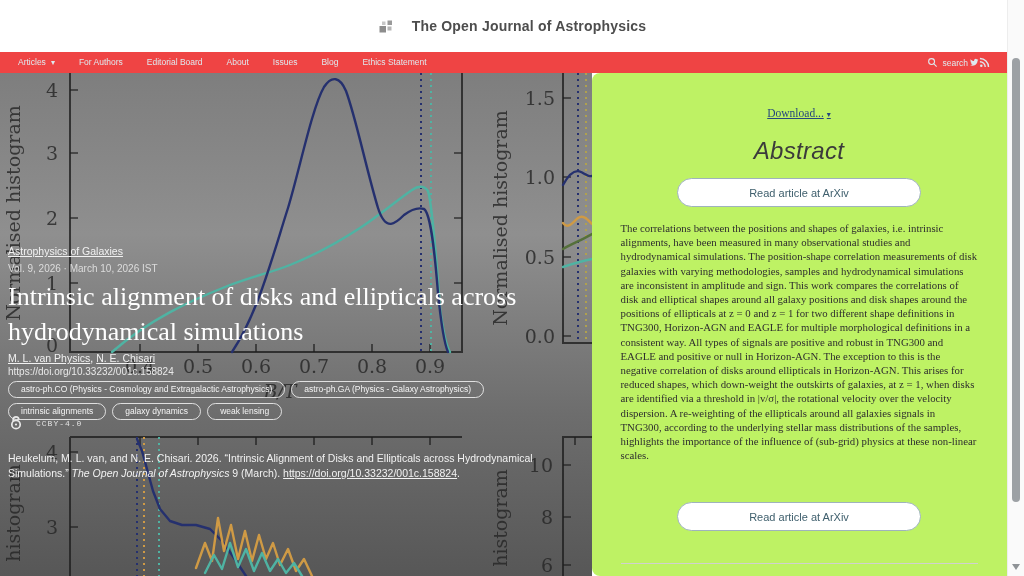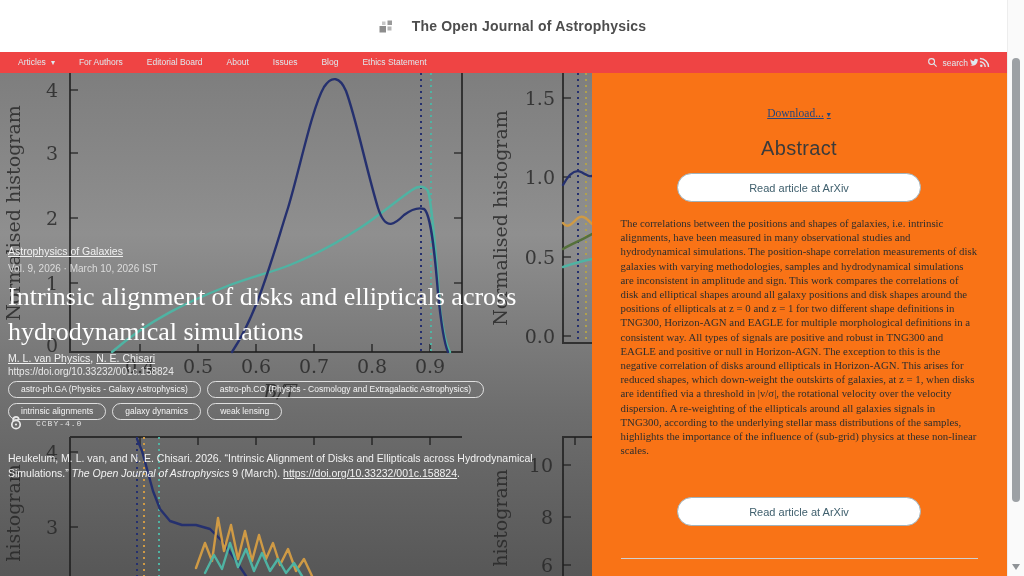--- a/index.html
+++ b/index.html
@@ -40,26 +40,26 @@
   .tags { left:8px; top:308px; width:565px; display:flex; flex-wrap:wrap; gap:5px 6px; }
   .tag { border:1px solid rgba(255,255,255,.78); border-radius:10px; padding:2px 12px 3px;
     font-size:8.5px; color:#f4f4f4; white-space:nowrap; }
   .license { left:8px; top:342px; display:flex; align-items:center; gap:12px; }
   .license .lic-label { font-family:"Liberation Mono", monospace; font-size:8px; letter-spacing:1px; color:#e4e4e4; }
   .citation { left:8px; top:378px; width:578px; font-size:10.5px; line-height:15px; color:#f2f2f2; }
   .citation i { font-style:italic; }
   .citation a { color:#f2f2f2; text-decoration:underline; }
 
   
-  .content { flex:1; background:#f97316; position:relative; }
+  .content { flex:1; background:#bef264; position:relative;border-radius:8px; }
   .col { width:357px; margin:0 auto; transform:translateX(-9px); }
   .download-wrap { text-align:center; padding-top:30px; }
   .download { font-family:"Liberation Serif", serif; font-size:11.5px; color:#26477e; text-decoration:underline; cursor:pointer; }
   .download .dl-caret::after { content:"▾"; font-size:8px; color:#26477e; margin-left:3px; }
-  .abstract-h { margin-top:16px; text-align:center; font-size:20px; font-weight:400; color:#3b3b3b; letter-spacing:.3px; }
+  .abstract-h { margin-top:16px; text-align:center; font-size:24px; font-weight:400; color:#3b3b3b; letter-spacing:.3px;font-style:italic; }
   .pill-btn { display:block; margin:13px auto 0; width:244px; height:29px; background:#fff;
     border:1px solid #9fb3bd; border-radius:15px; font-size:11px; color:#40606e; cursor:pointer;
     font-family:"Liberation Sans", sans-serif; }
   .abstract-p { margin-top:14px; font-family:"Liberation Serif", serif; font-size:10.8px;
     line-height:14.2px; color:#2e2e2e; }
   .btn-2 { margin-top:40px; }
   .divider { margin-top:32px; border:none; border-top:1px solid #d0d0d0; }
 
   
   .scrollbar { position:absolute; right:0; top:0; width:17px; height:576px; background:#fafafa;
@@ -187,22 +187,22 @@
 
       <div class="hero-ui">
         <a href="#" class="section-link">Astrophysics of Galaxies</a>
         <div class="issue-line">Vol. 9, 2026 · March 10, 2026 IST</div>
         <h1 class="hero-title">Intrinsic alignment of disks and ellipticals across hydrodynamical simulations</h1>
         <div class="authors">
           <a href="#">M. L. van Physics</a><span>, </span><a href="#">N. E. Chisari</a>
         </div>
         <div class="doi-line">https://doi.org/10.33232/001c.158824</div>
         <div class="tags">
+          <span class="tag">astro-ph.CO (Physics - Cosmology and Extragalactic Astrophysics)</span>
           <span class="tag">astro-ph.GA (Physics - Galaxy Astrophysics)</span>
-          <span class="tag">astro-ph.CO (Physics - Cosmology and Extragalactic Astrophysics)</span>
           <span class="tag">intrinsic alignments</span>
           <span class="tag">galaxy dynamics</span>
           <span class="tag">weak lensing</span>
         </div>
         <div class="license">
           <svg width="16" height="16" viewBox="0 0 16 16">
             <circle cx="8" cy="9.5" r="4.2" fill="none" stroke="#e8e8e8" stroke-width="1.7"></circle>
             <path d="M5.2,6.5 V4.6 a2.8,2.8 0 0 1 5.6,0" fill="none" stroke="#e8e8e8" stroke-width="1.7"></path>
             <circle cx="8" cy="9.5" r="1.1" fill="#e8e8e8"></circle>
           </svg>

